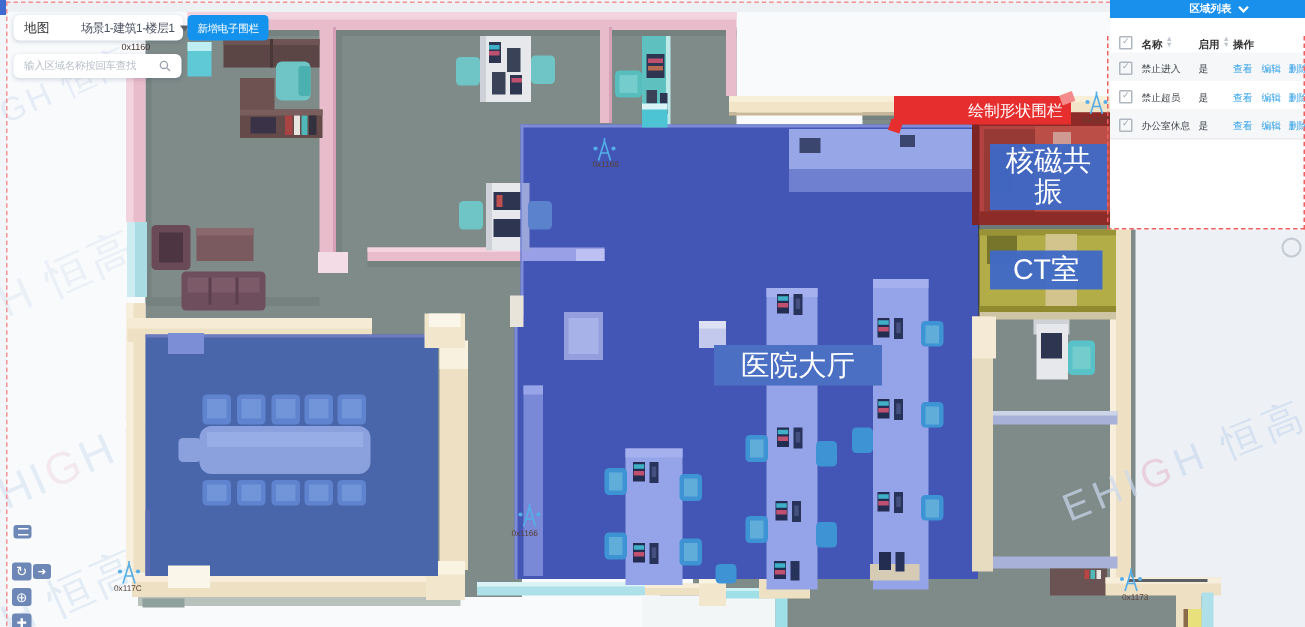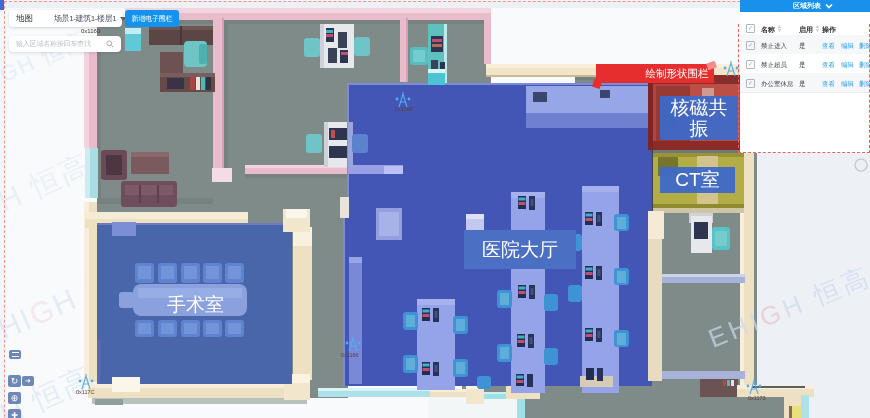--- a/index.html
+++ b/index.html
@@ -397,22 +397,21 @@
 <text x="81" y="33" font-size="6" fill="#4a342e">0x1160</text>
 </g>
 
 <text transform="translate(713,348) rotate(-22)" font-size="26" letter-spacing="4" fill="#ccd9ef" opacity="0.7">EHI<tspan fill="#e7c3d2">G</tspan>H 恒高</text>
 
 <circle cx="861" cy="165" r="6" fill="none" stroke="#c7ccd4" stroke-width="1.5"></circle>
 </svg>
 
 <div class="abs" style="left:4px;top:1px;width:880px;height:500px;border-left:1px dashed #f59090;border-top:1px dashed #f59090;pointer-events:none;"></div>
 
-<div class="lbl" style="left:167px;top:292px;">手术室</div>
-<div class="lblbox" style="left:464px;top:230px;width:112px;height:39px;background:#4a6fc3;">医院大厅</div>
+<div class="lblbox" style="left:476px;top:230px;width:112px;height:27px;background:#4a6fc3;">医院大厅</div>
 <div class="lblbox" style="left:660px;top:96px;width:78px;height:44px;background:rgba(62,105,200,0.95);line-height:21px;">核磁共<br>振</div>
 <div class="lblbox" style="left:660px;top:167px;width:75px;height:26px;background:rgba(62,105,200,0.95);">CT室</div>
 
 <div class="abs" style="left:596px;top:64px;width:74px;height:19px;background:#e62e2e;color:#fff;font-size:10.5px;display:flex;align-items:center;justify-content:center;padding-left:44px;">绘制形状围栏
 <div class="abs" style="left:-3px;top:16px;width:8px;height:8px;background:#e62e2e;transform:rotate(18deg);"></div>
 <div class="abs" style="right:-2px;top:-2px;width:9px;height:7px;background:#f58a8a;transform:rotate(-20deg);"></div>
 </div>
 
 <div class="abs" style="left:0;top:0;width:4px;height:10px;background:#3f6ad0;"></div>
 

